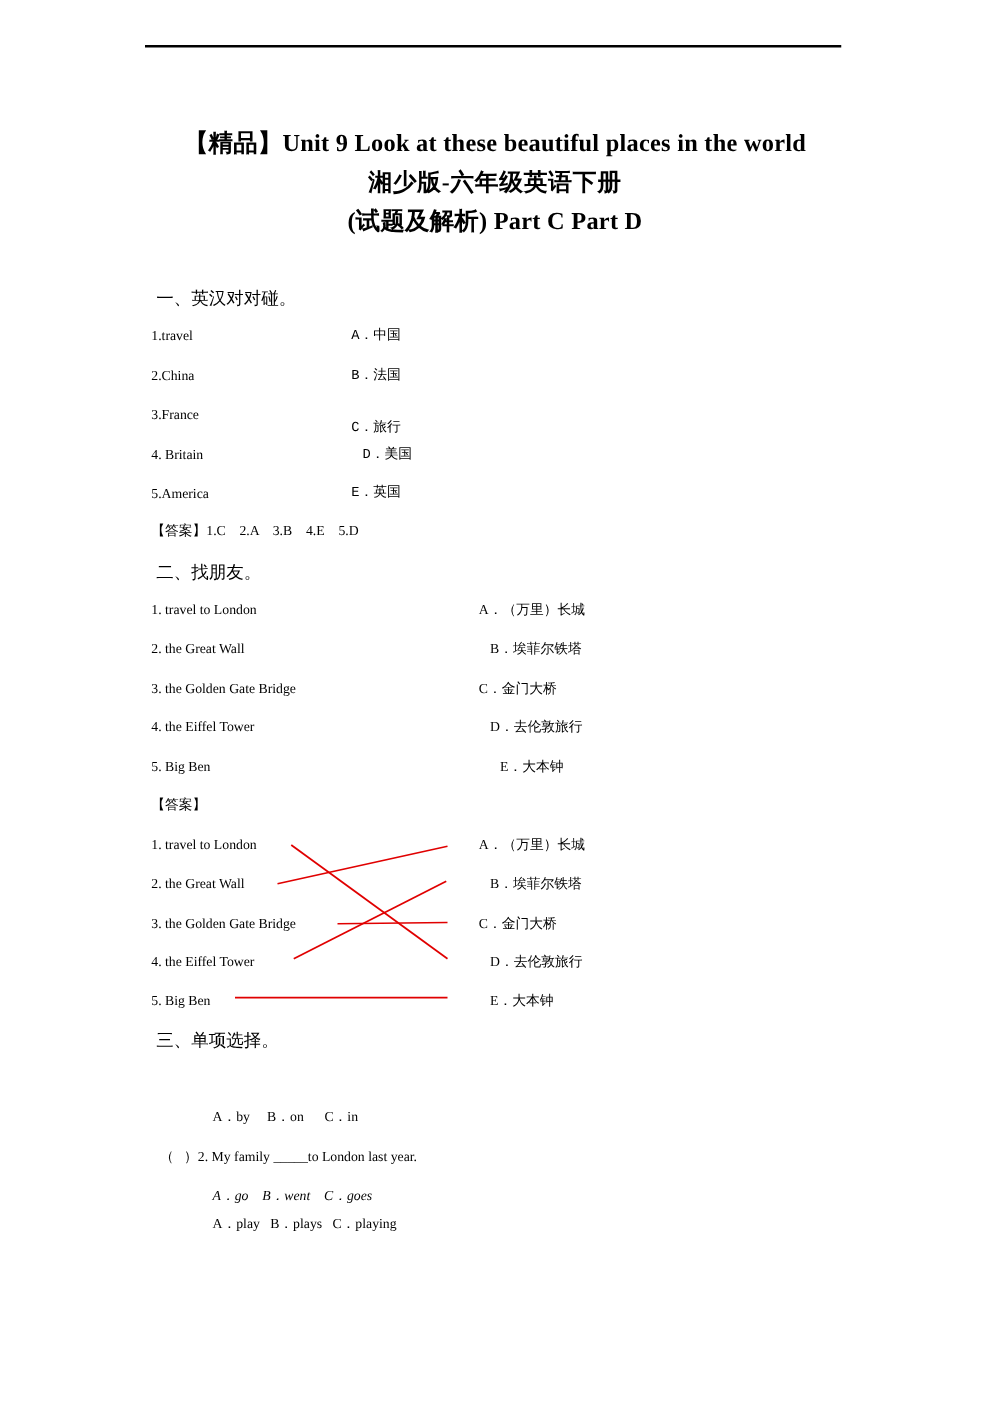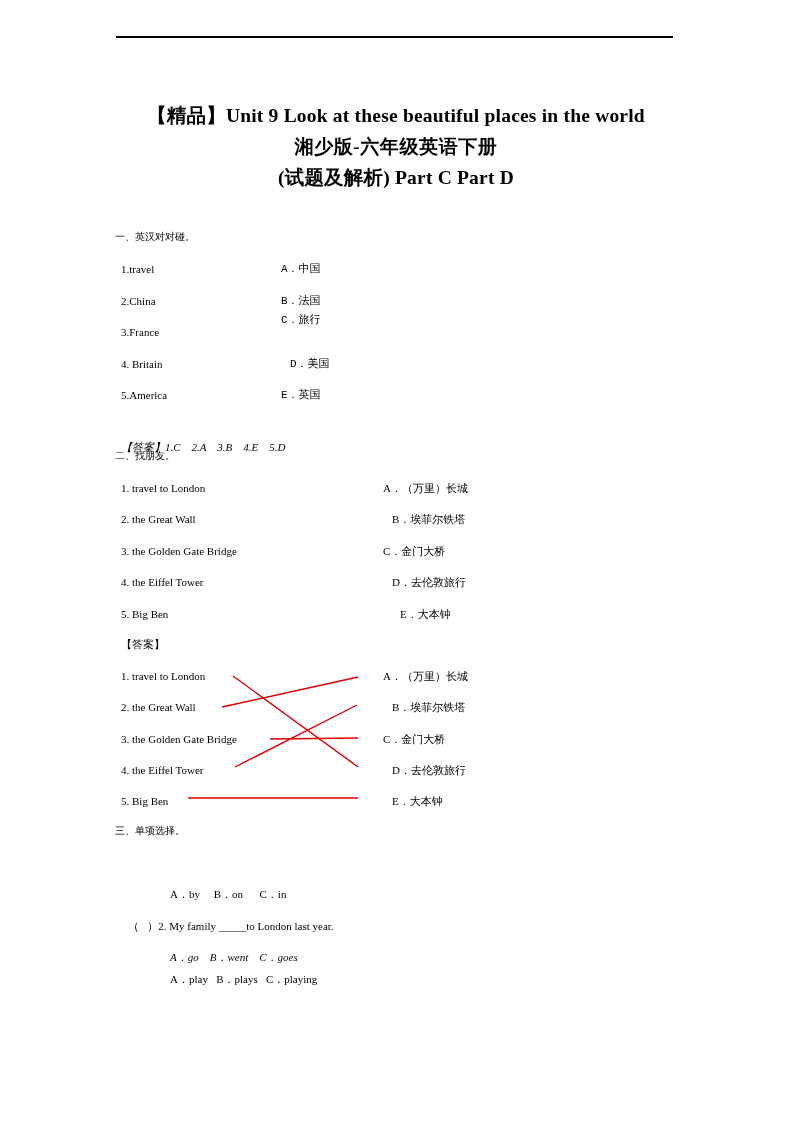--- a/index.html
+++ b/index.html
@@ -49,22 +49,22 @@
   }
   
   .txt {
     position: absolute;
     font-size: 11px;
     line-height: 16px;
     white-space: pre;
   }
   .sec-head {
     position: absolute;
-    left: 115px;
-    font-size: 10px;
+    left: 125px;
+    font-size: 14px;
     white-space: pre;
   }
   .col-l { left: 121px; }
   
   .e1-row-left  { left: 121px; }
   .e1-row-right { left: 281px; font-family: Liberation Mono, monospace; }
   .e1-row-right.ind { left: 290px; }
   
   .e2-left  { left: 121px; }
   .e2-right { left: 383px; }
@@ -101,25 +101,25 @@
   <div class="sec-head" style="top:230px;">一、英汉对对碰。</div>
 
   <div class="txt e1-row-left" style="top:261px;">1.travel</div>
   <div class="txt e1-row-left" style="top:293px;">2.China</div>
   <div class="txt e1-row-left" style="top:324px;">3.France</div>
   <div class="txt e1-row-left" style="top:356px;">4. Britain</div>
   <div class="txt e1-row-left" style="top:387px;">5.America</div>
 
   <div class="txt e1-row-right" style="top:261px;">A．中国</div>
   <div class="txt e1-row-right" style="top:293px;">B．法国</div>
-  <div class="txt e1-row-right" style="top:312px;">C．旅行</div>
+  <div class="txt e1-row-right" style="top:335px;">C．旅行</div>
   <div class="txt e1-row-right ind" style="top:356px;">D．美国</div>
   <div class="txt e1-row-right" style="top:387px;text-align:center;">E．英国</div>
 
-  <div class="txt ans-key" style="top:439px;font-style:italic;"><span>【答案】</span><span>1.C    2.A    3.B    4.E    5.D</span></div>
+  <div class="txt ans-key" style="top:417px;"><span>【答案】</span><span>1.C    2.A    3.B    4.E    5.D</span></div>
 
   <div class="sec-head" style="top:449px;">二、找朋友。</div>
 
   <div class="txt e2-left" style="top:480px;">1. travel to London</div>
   <div class="txt e2-left" style="top:511px;">2. the Great Wall</div>
   <div class="txt e2-left" style="top:543px;">3. the Golden Gate Bridge</div>
   <div class="txt e2-left" style="top:574px;">4. the Eiffel Tower</div>
   <div class="txt e2-left" style="top:606px;">5. Big Ben</div>
 
   <div class="txt e2-right" style="top:480px;">A．（万里）长城</div>

